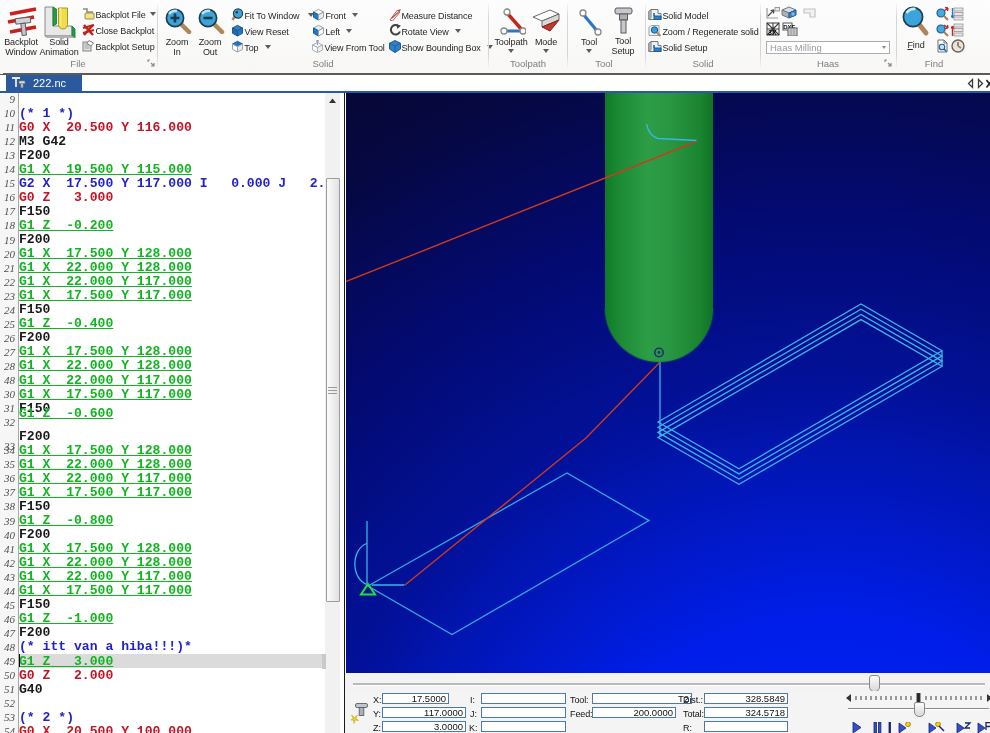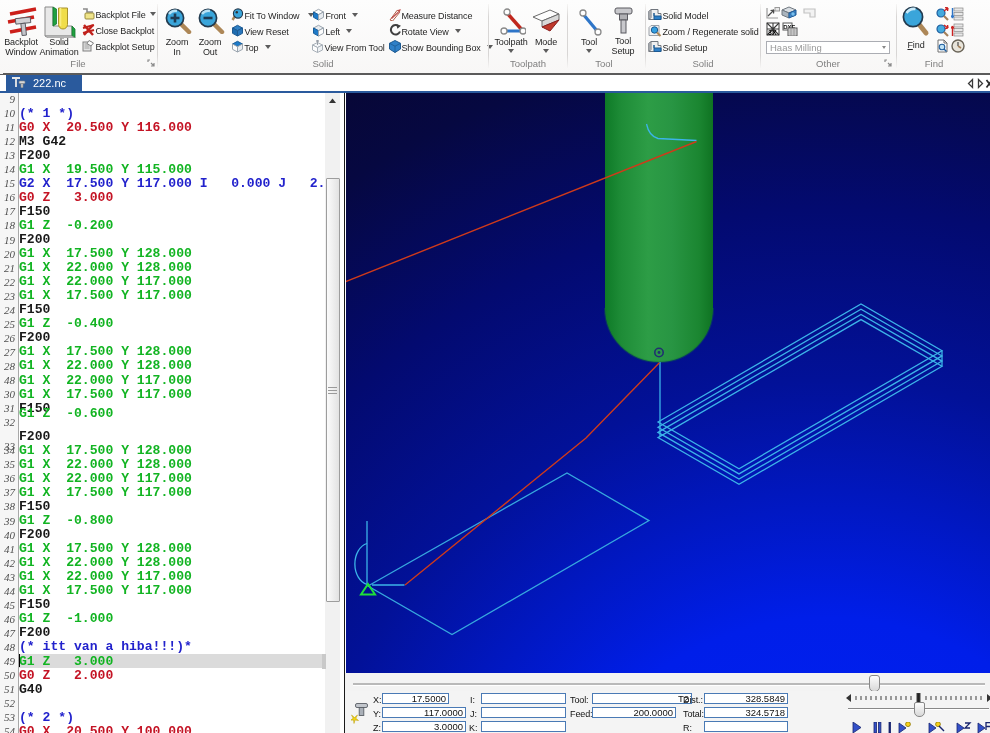--- a/index.html
+++ b/index.html
@@ -28,21 +28,21 @@
   #bluebar{position:absolute;left:0;top:91px;width:990px;height:2px;background:#2a5a9d;}
   
   #editor{position:absolute;left:0;top:93px;width:325px;height:640px;background:#fff;overflow:hidden;}
   #gutter{position:absolute;left:0;top:0;width:18px;height:640px;background:#f6f6f6;
     border-right:1px solid #a8a8a8;}
   .ln{position:absolute;left:0;width:15px;text-align:right;height:14px;
     font-family:"Liberation Serif",serif;font-style:italic;
     font-size:11px;color:#4f4f4f;}
   .cl{position:absolute;left:19px;height:14px;white-space:pre;
     font-family:"Liberation Mono",monospace;font-weight:bold;font-size:13.1px;line-height:14px;}
-  .red{color:#c41425;} .grn{color:#12b422;} .blu{color:#2222cc;} .blk{color:#1a1a1a;}
+  .red{color:#c41425;} .grn{color:#12b422;text-decoration:underline;} .blu{color:#2222cc;} .blk{color:#1a1a1a;}
   #hl49{position:absolute;left:19px;top:0px;width:306px;height:14px;background:#dbdbdb;}
   #caret{position:absolute;left:19px;width:1px;height:13px;background:#000;}
   
   #vsb{position:absolute;left:325px;top:93px;width:15px;height:640px;background:#f1f1f1;}
   #vthumb{position:absolute;left:0.5px;top:85px;width:14px;height:424px;
     background:linear-gradient(90deg,#fbfbfb,#e2e2e2);
     border:1px solid #9d9d9d;box-sizing:border-box;border-radius:1px;}
   
   #panel3d{position:absolute;left:344px;top:93px;width:646px;height:580px;
     border-left:1px solid #1a1a1a;box-sizing:border-box;}
@@ -312,21 +312,21 @@
   <svg class="abs" style="left:782px;top:22px" width="16" height="14" viewBox="0 0 16 14">
     <rect x="1" y="1" width="9" height="7" fill="#fff" stroke="#555"></rect>
     <text x="1.2" y="7" font-size="6" font-weight="bold" fill="#111">DXF</text>
     <rect x="6" y="6" width="9" height="8" fill="#e8e8e8" stroke="#555"></rect>
     <path d="M7,8 L14,8 M7,10 L14,10 M7,12 L14,12 M9,6 L9,14 M12,6 L12,14" stroke="#888" stroke-width="0.7"></path>
   </svg>
   <div class="abs" style="left:766px;top:41px;width:124px;height:13px;background:#fff;border:1px solid #abadb3;box-sizing:border-box">
     <div style="font-size:9.5px;color:#9a9a9a;line-height:11px;padding-left:3px">Haas Milling</div>
     <div class="darr" style="position:absolute;right:3px;top:4px;border-top-color:#888;border-left-width:2.5px;border-right-width:2.5px;border-top-width:3.5px"></div>
   </div>
-  <div class="glabel" style="left:763px;width:130px">Other</div>
+  <div class="glabel" style="left:763px;width:130px">Haas</div>
   <svg class="launcher" style="left:884px" width="9" height="9" viewBox="0 0 9 9">
       <path d="M1,3 L1,1 L3,1" fill="none" stroke="#8a8a8a" stroke-width="1.2"></path>
       <path d="M4,4 L7,7 M7,4 L7,7 L4,7" fill="none" stroke="#8a8a8a" stroke-width="1.2"></path>
     </svg>
   <div class="gsep" style="left:896px"></div>
 
   <div class="bigbtn" style="left:900px;width:32px">
     <svg width="30" height="32" viewBox="0 0 30 32" style="margin-top:1px">
       <line x1="17" y1="18" x2="25" y2="28" stroke="#ad8757" stroke-width="5" stroke-linecap="round"></line>
       <circle cx="12" cy="12" r="9.6" fill="#3aa5da" stroke="#223a4e" stroke-width="1.7"></circle>

